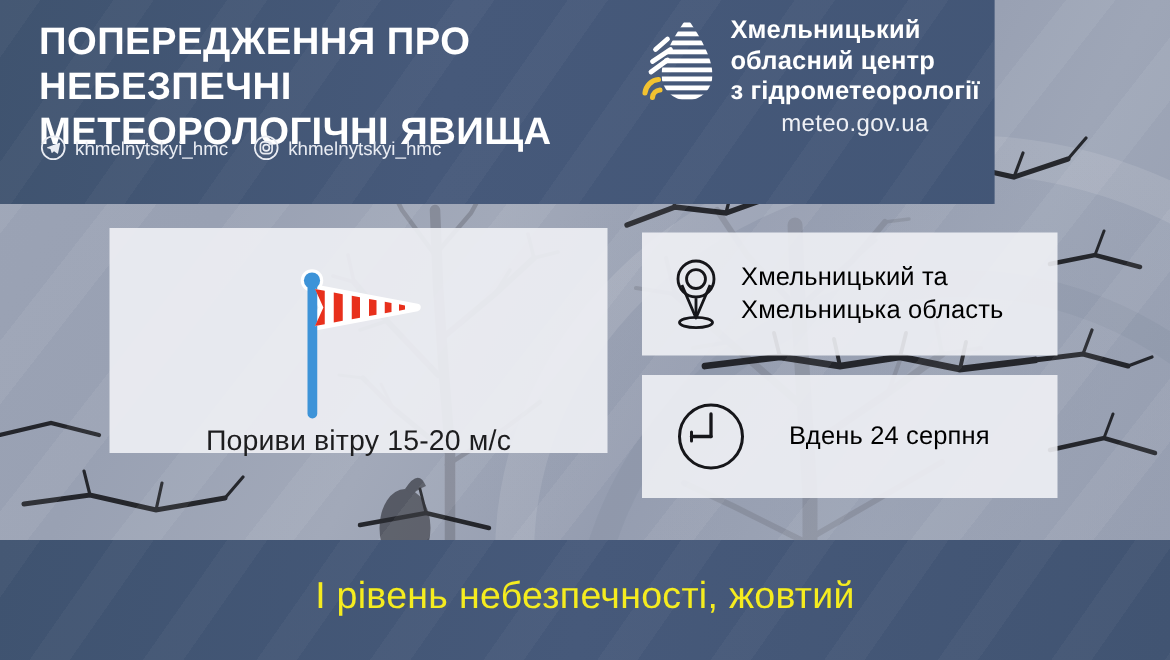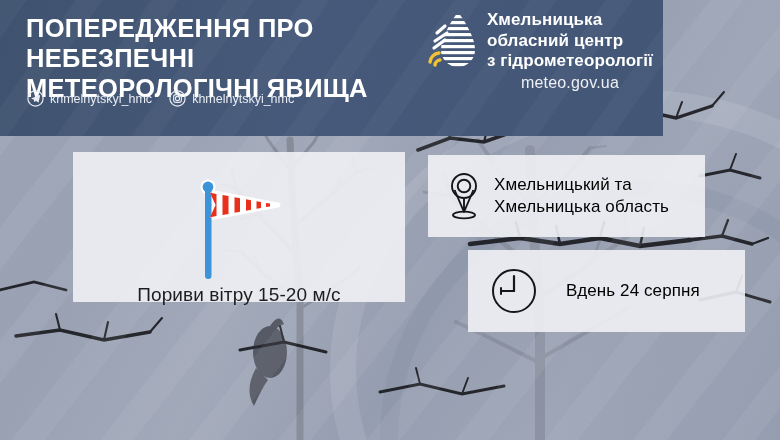--- a/index.html
+++ b/index.html
@@ -162,21 +162,20 @@
     box-sizing: border-box;
   }
   .panel-date {
     left: 428px; top: 250px;
     width: 277px; height: 82px;
     display: flex;
     align-items: center;
     gap: 14px;
     padding-left: 22px;
     box-sizing: border-box;
-    margin-left: 40px;
   }
   .panel-icon { flex: none; }
   .panel-text {
     color: #000000;
     font-size: 17px;
     line-height: 22px;
     white-space: pre-line;
     letter-spacing: 0.1px;
   }
   .panel-date .panel-text { padding-left: 14px; }
@@ -322,21 +321,21 @@
           <path d="M20 16 L12 23"></path>
           <path d="M22 23 L10 31"></path>
           <path d="M20 30 L9 38"></path>
         </g>
         <g fill="none" stroke="#f2c230" stroke-width="3.4" stroke-linecap="round">
           <path d="M14 43 A10 10 0 0 0 5 52"></path>
           <path d="M15 50 A5.5 5.5 0 0 0 10 55"></path>
         </g>
       </svg>
       <div>
-        <div class="logo-text">Хмельницька
+        <div class="logo-text">Хмельницький
 обласний центр
 з гідрометеорології</div>
         <div class="logo-site">meteo.gov.ua</div>
       </div>
     </div>
 
   </div>
 
   <div class="panel panel-main">
 
@@ -378,14 +377,18 @@
   <div class="panel panel-date">
     <svg class="panel-icon" width="48" height="48" viewBox="0 0 48 48">
       <circle cx="24" cy="24" r="21" fill="none" stroke="#16161a" stroke-width="2"></circle>
       <path d="M24 24 L24 9" fill="none" stroke="#16161a" stroke-width="2.2" stroke-linecap="round"></path>
       <path d="M24 24 L11 24" fill="none" stroke="#16161a" stroke-width="2.2" stroke-linecap="round"></path>
       <path d="M11 21 L11 27" fill="none" stroke="#16161a" stroke-width="2" stroke-linecap="round"></path>
     </svg>
     <div class="panel-text">Вдень 24 серпня</div>
   </div>
 
+  <div class="footer">
+    <div class="footer-stripes"></div>
+    <div class="footer-label">І рівень небезпечності, жовтий</div>
+  </div>
 
 </div>
 
 </body></html>

